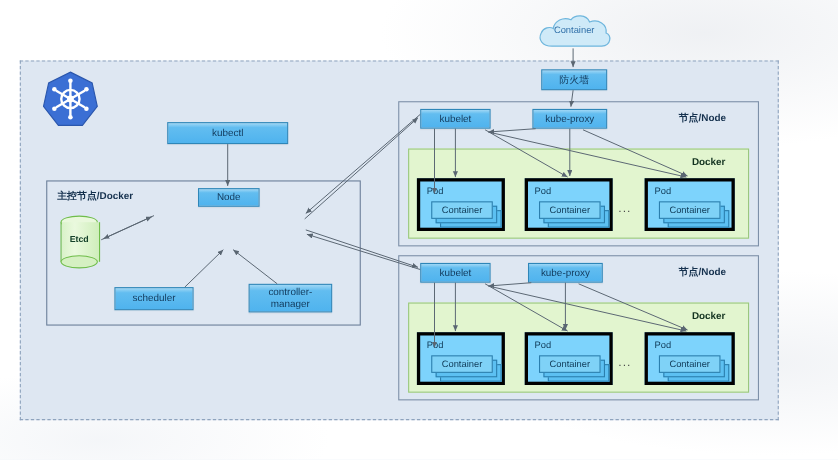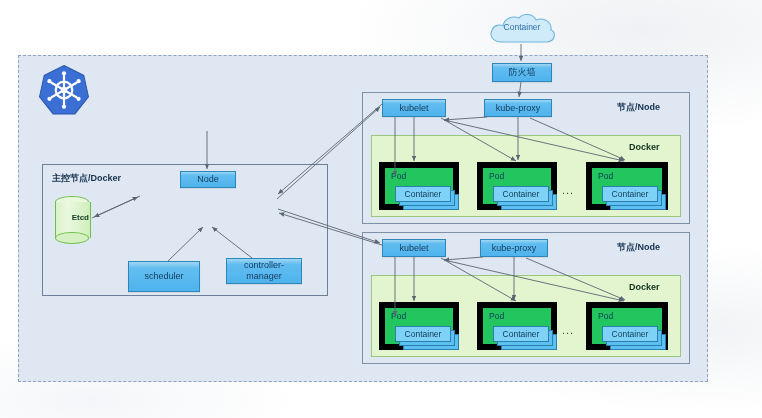--- a/index.html
+++ b/index.html
@@ -56,29 +56,29 @@
 
   
   .etcd{left:55px;top:196px;width:34px;height:48px;}
   .etcd .body{position:absolute;left:0;top:6px;width:34px;height:36px;
     background:linear-gradient(to right,#d9f2c9,#eaf9de 35%,#cfeebb);
     border-left:1px solid #6fbd4a;border-right:1px solid #6fbd4a;}
   .etcd .top{position:absolute;left:0;top:0;width:34px;height:12px;border-radius:50%;
     background:#e9f8dc;border:1px solid #6fbd4a;box-sizing:border-box;}
   .etcd .bot{position:absolute;left:0;top:36px;width:34px;height:12px;border-radius:50%;
     background:#d5f0c2;border:1px solid #6fbd4a;box-sizing:border-box;}
-  .etcd .lbl{position:absolute;left:0;top:17px;width:34px;text-align:right;
+  .etcd .lbl{position:absolute;left:0;top:17px;width:34px;text-align:center;
     font-size:8px;font-weight:bold;color:#14402a;}
 
   
   .nodeframe{border:1px solid #7d90a8;background:transparent;}
   .dockerbox{background:#e2f5cf;border:1px solid #9ac77f;}
   .dockerlbl{font-size:9px;font-weight:bold;color:#12321f;}
   .podbox{
-    background:#22c55e;border:6px solid #000000;
+    background:#7dd3fc;border:3px solid #000000;
   }
   .podlbl{position:absolute;left:6px;top:3px;font-size:8.5px;color:#0f3a57;}
 
   
   .cstack{position:absolute;text-align:right;}
   .cstack .r{position:absolute;border:1px solid #2b7fae;background:#5cc0f2;box-sizing:border-box;}
   .cstack .front{background:#7fd2f7;display:flex;align-items:center;justify-content:center;
     font-size:8.5px;color:#0f3a57;}
 
   .ellipsis{position:absolute;font-size:11px;color:#4a4a4a;letter-spacing:1px;}
@@ -130,37 +130,40 @@
       <path d="M16,30 C7,30 3,24 6,18 C8,13 14,12 17,14 C18,7 26,3 33,6
                C37,1 47,1 50,8 C58,5 66,10 65,18 C70,20 70,29 61,30 Z" fill="#cfeaf8" stroke="#6fb6dd" stroke-width="1.1"></path>
     </svg>
   </div>
   <div class="cloudtxt">Container</div>
 
   <div class="abs bbox" style="left:492px;top:63px;width:60px;height:19px;">
     <span>防火墙</span>
   </div>
 
+  <div class="abs bbox" style="left:152px;top:111px;width:110px;height:20px;">
+    <span>kubectl</span>
+  </div>
 
   <div class="abs masterframe"></div>
   <div class="abs frame-label" style="left:52px;top:172px;">主控节点/Docker</div>
 
   <div class="abs etcd">
     <div class="top"></div>
     <div class="body"></div>
     <div class="bot"></div>
     <div class="lbl">Etcd</div>
   </div>
 
   <div class="abs bbox" style="left:180px;top:171px;width:56px;height:17px;">
     <span>Node</span>
   </div>
 
 
-  <div class="abs bbox" style="left:128px;top:261px;width:72px;height:31px;justify-content:center;">
+  <div class="abs bbox" style="left:104px;top:261px;width:72px;height:21px;justify-content:center;">
     <span>scheduler</span>
   </div>
 
   <div class="abs bbox" style="left:226px;top:258px;width:76px;height:26px;">
     <span style="white-space:pre-line;">controller-
 manager</span>
   </div>
 
   <div class="abs nodeframe" style="left:362px;top:92px;width:328px;height:132px;"></div>
   <div class="abs frame-label" style="left:617px;top:101px;">节点/Node</div>

